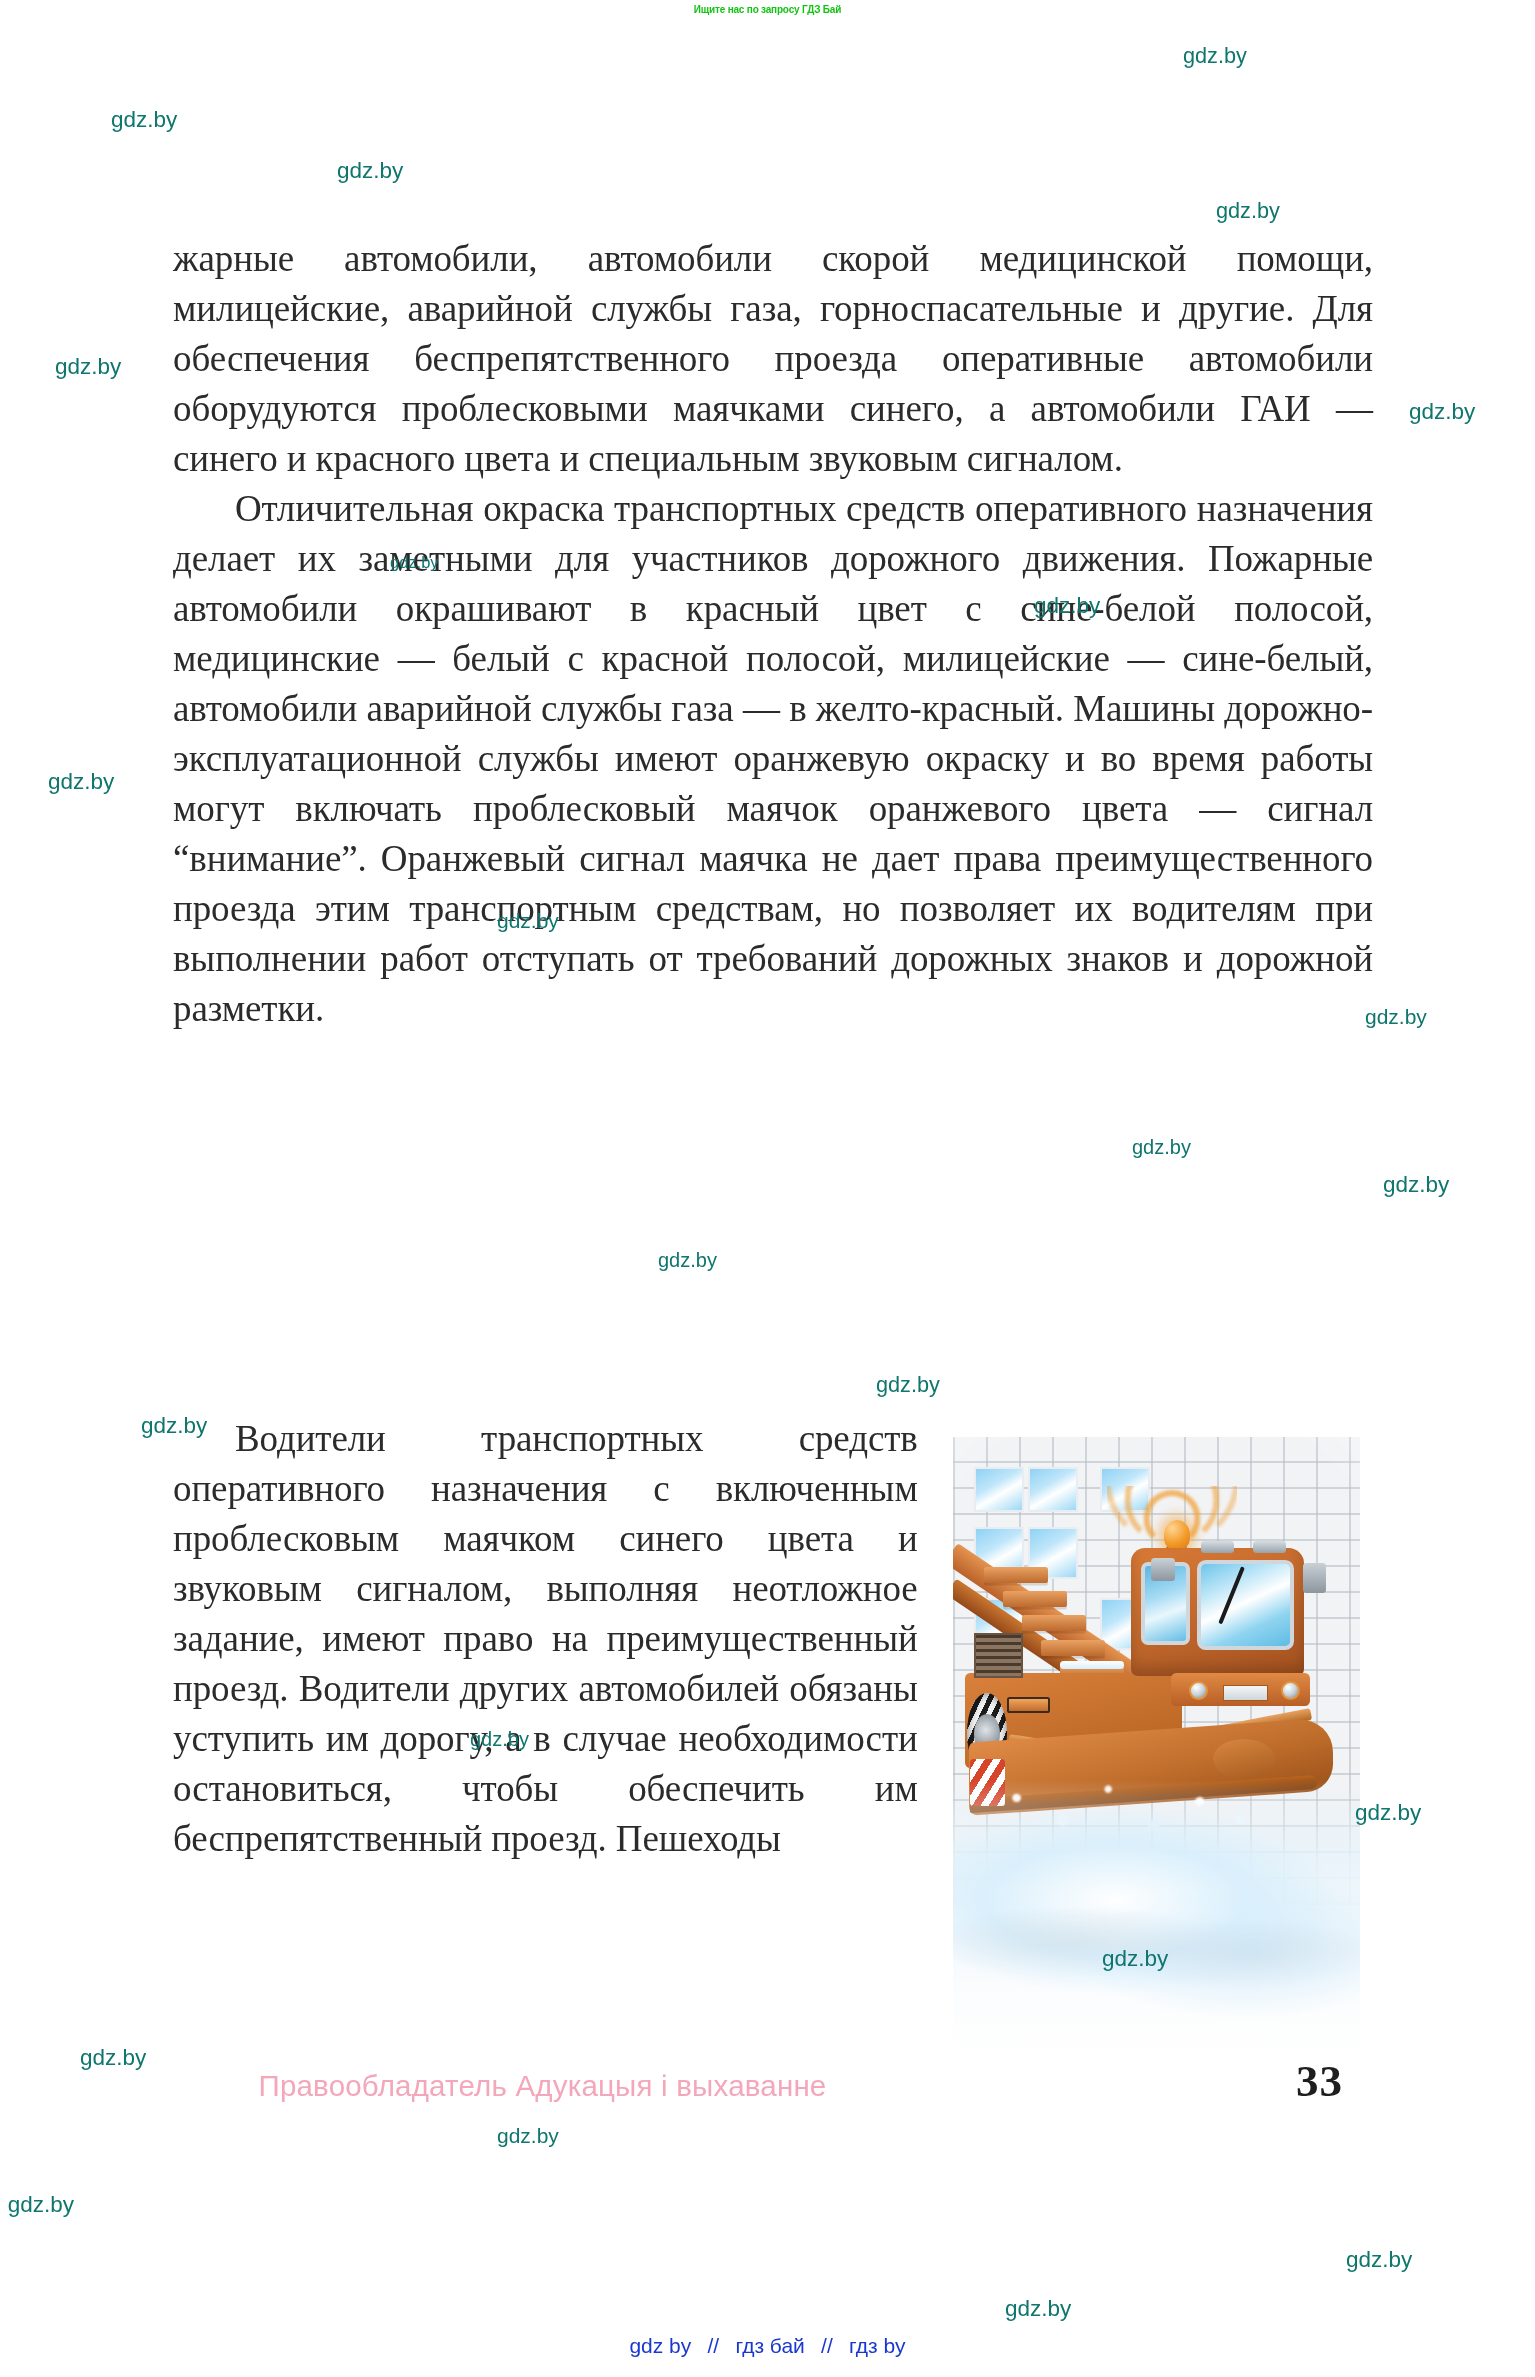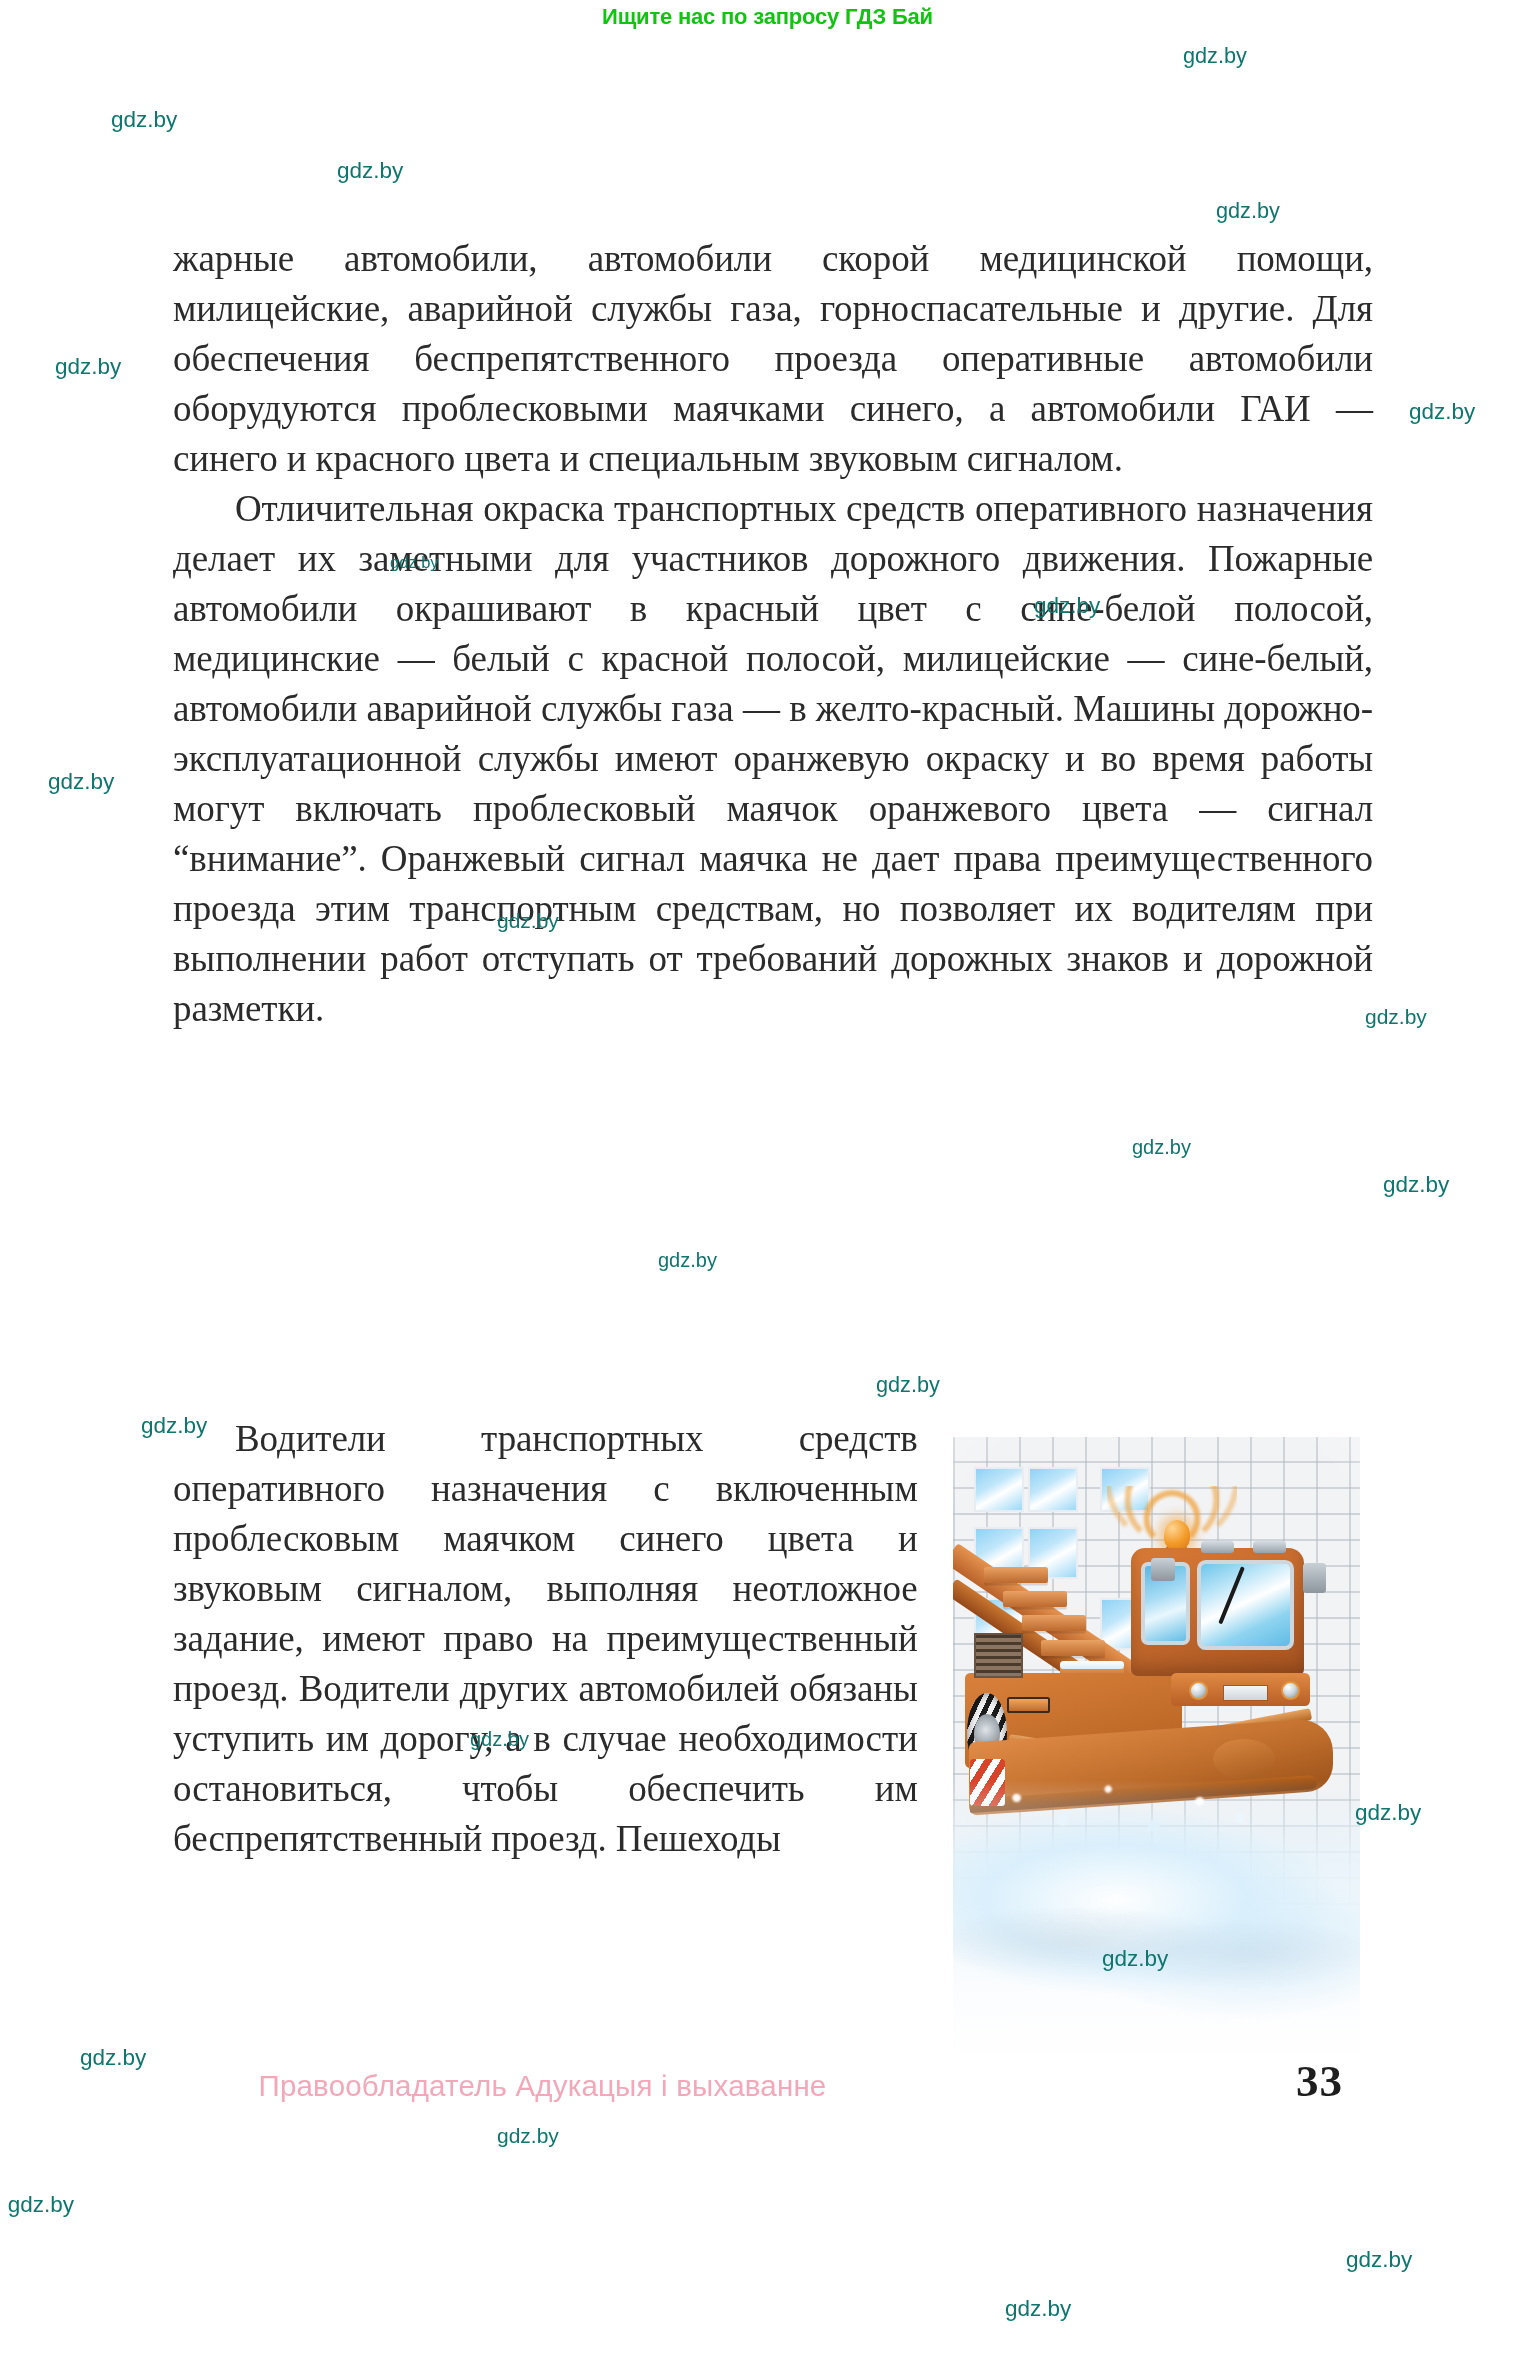--- a/index.html
+++ b/index.html
@@ -18,21 +18,21 @@
 
   
   .promo-banner {
     position: absolute;
     top: 3.5px;
     left: 0;
     width: 1535px;
     text-align: center;
     color: #12c412;
     font-family: "Liberation Sans", "DejaVu Sans", sans-serif;
-    font-size: 22px;
+    font-size: 10px;
     font-weight: bold;
     letter-spacing: -0.2px;
     white-space: nowrap;
   }
 
   
   .page-sheet {
     position: absolute;
     top: 0; left: 0;
     width: 1535px;
@@ -529,20 +529,27 @@
       <div class="snow-spray"></div>
     </div>
   </div>
 
   <div class="copyright">
     <span class="shift">Правообладатель Адукацыя і выхаванне</span>
   </div>
 
   <div class="page-number">33</div>
 
+  <div class="footer-links">
+    <a href="#">gdz by</a>
+    <span class="sep">//</span>
+    <a href="#">гдз бай</a>
+    <span class="sep">//</span>
+    <a href="#">гдз by</a>
+  </div>
 
   <div id="watermark-layer">
       <div class="wm" style="left: 1183px; top: 43px; font-size: 21.7px;">gdz.by</div>
       <div class="wm" style="left: 111px; top: 107px; font-size: 22.5px;">gdz.by</div>
       <div class="wm" style="left: 337px; top: 158px; font-size: 22.5px;">gdz.by</div>
       <div class="wm" style="left: 1216px; top: 198px; font-size: 21.7px;">gdz.by</div>
       <div class="wm" style="left: 55px; top: 354px; font-size: 22.5px;">gdz.by</div>
       <div class="wm" style="left: 1409px; top: 399px; font-size: 22.5px;">gdz.by</div>
       <div class="wm" style="left: 390px; top: 553px; font-size: 16.5px;">gdz.by</div>
       <div class="wm" style="left: 1034px; top: 593px; font-size: 22.5px;">gdz.by</div>

